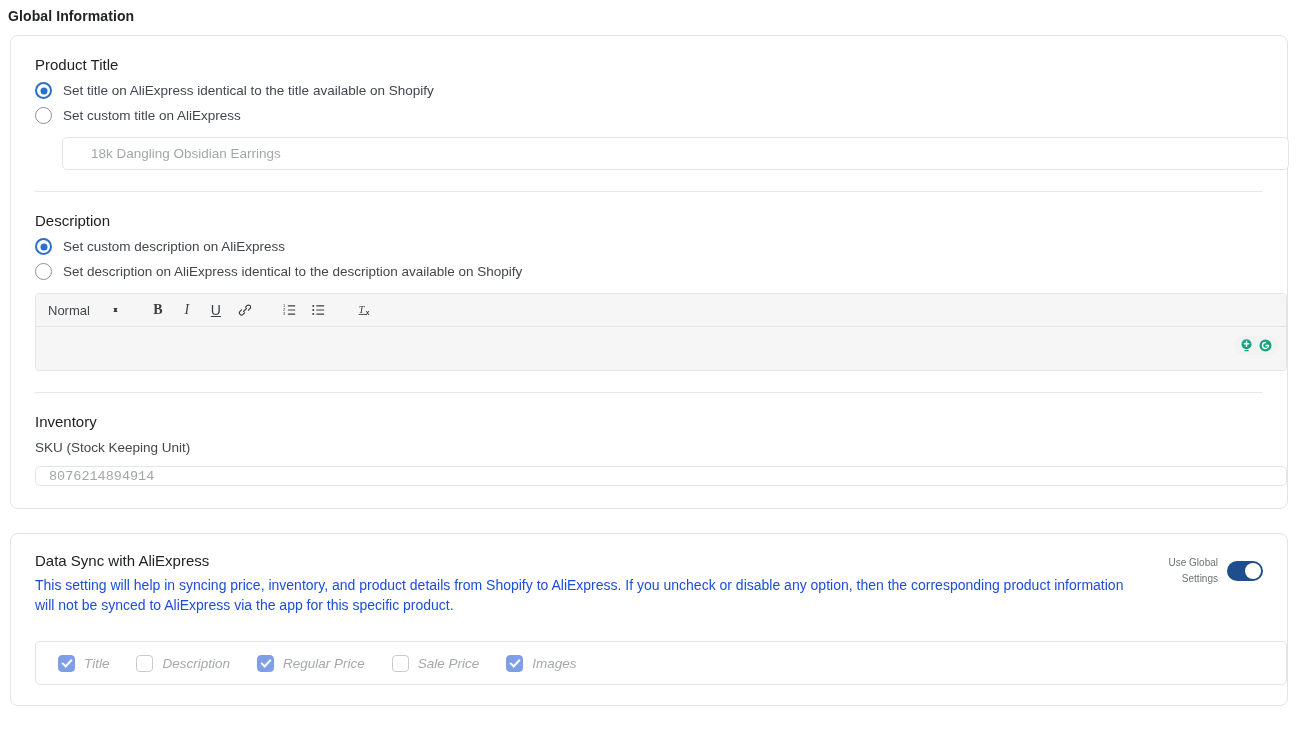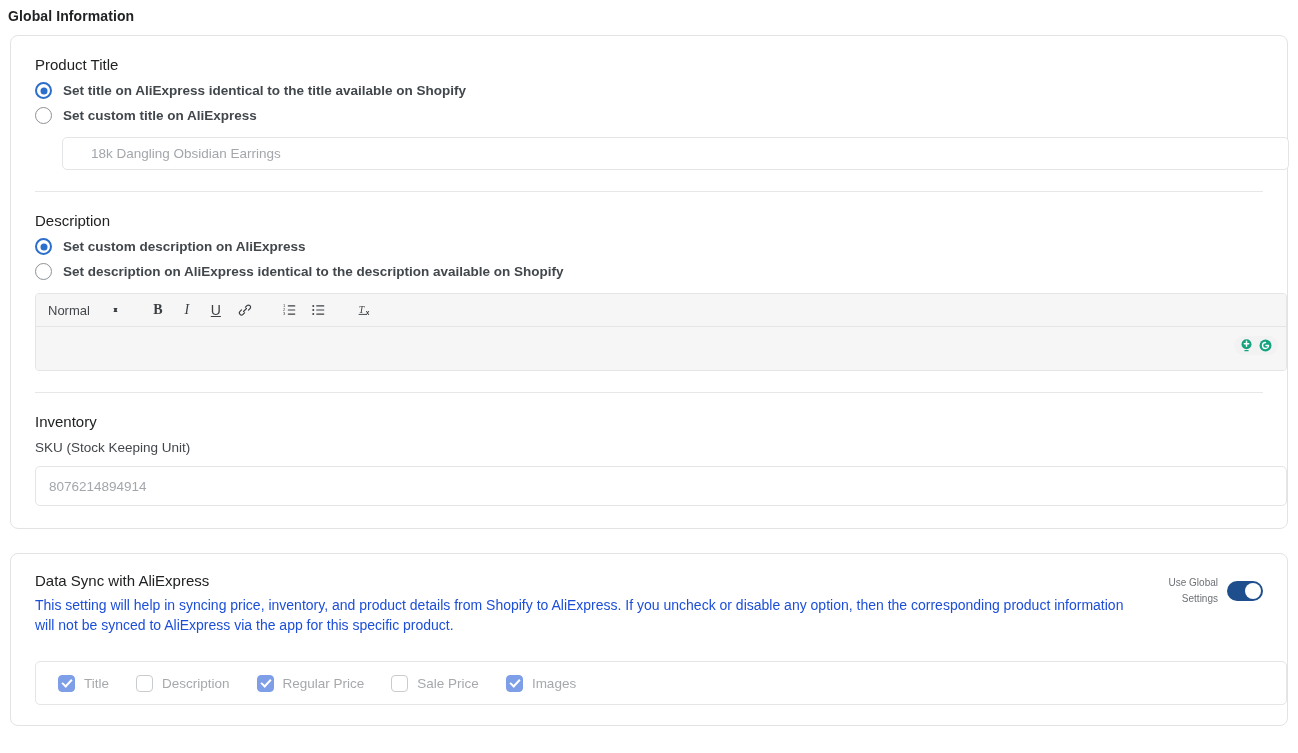--- a/index.html
+++ b/index.html
@@ -25,21 +25,21 @@
   }
 
   .card-pad { padding: 20px 24px 22px 24px; }
 
   .section-title {
     font-size: 15px; color: #202223; font-weight: normal;
     margin: 0 0 9px 0;
   }
 
   
-  .radio-row { display: flex; align-items: center; margin: 0 0 8px 0; font-weight: bold; }
+  .radio-row { display: flex; align-items: center; margin: 0 0 8px 0; }
   .radio-row:last-child { margin-bottom: 0; }
   .radio {
     width: 17px; height: 17px; border-radius: 50%;
     border: 1.5px solid #8c9196; background: #fff;
     flex: 0 0 auto; position: relative; margin-right: 11px;
   }
   .radio.checked { border: 2px solid #2c6ecb; }
   .radio.checked::after {
     content: ""; position: absolute;
     left: 50%; top: 50%; transform: translate(-50%,-50%);
@@ -60,26 +60,26 @@
     font-size: 13.5px;
     color: #5c5f62;
     padding: 0 28px;
     outline: none;
   }
   .text-input::placeholder { color: #a3a7ab; }
 
   .sku-input {
     display: block;
     width: 1252px;
-    height: 40px;
+    height: 20px;
     margin: 11px 0 0 0;
     border: 1px solid #e3e5e7;
     border-radius: 5px;
     background: #fff;
-    font-family: Liberation Sans, sans-serif;
+    font-family: Liberation Mono, monospace;
     font-size: 13.5px;
     color: #5c5f62;
     padding: 0 13px;
     outline: none;
   }
   .sku-input::placeholder { color: #a3a7ab; }
 
   .divider {
     height: 1px; background: #e6e7e8;
     margin: 21px 0 20px 0;
@@ -159,20 +159,21 @@
   }
 
   .checkbox-panel {
     margin: 26px 0 0 0;
     width: 1252px;
     border: 1px solid #e3e5e7;
     border-radius: 5px;
     height: 44px;
     display: flex; align-items: center;
     padding: 0 22px;
+    font-style: italic;
   }
   .cb-item { display: flex; align-items: center; margin-right: 27px; }
   .cb {
     width: 17px; height: 17px; border-radius: 4px;
     flex: 0 0 auto; margin-right: 9px;
     border: 1.5px solid #c9cccf; background: #fff;
     position: relative;
   }
   .cb.checked { background: #7f9ee8; border-color: #7f9ee8; }
   .cb.checked::after {

